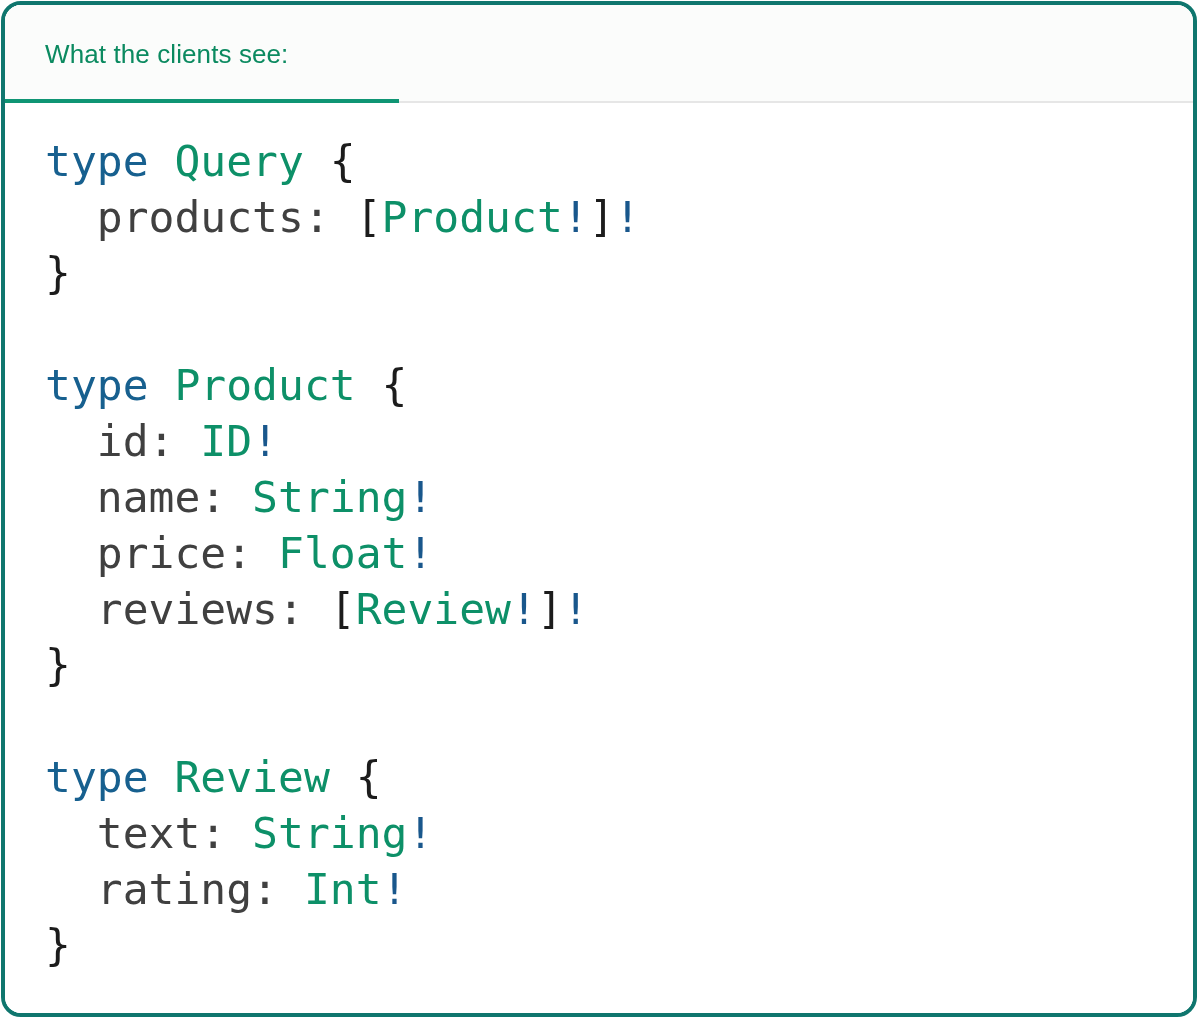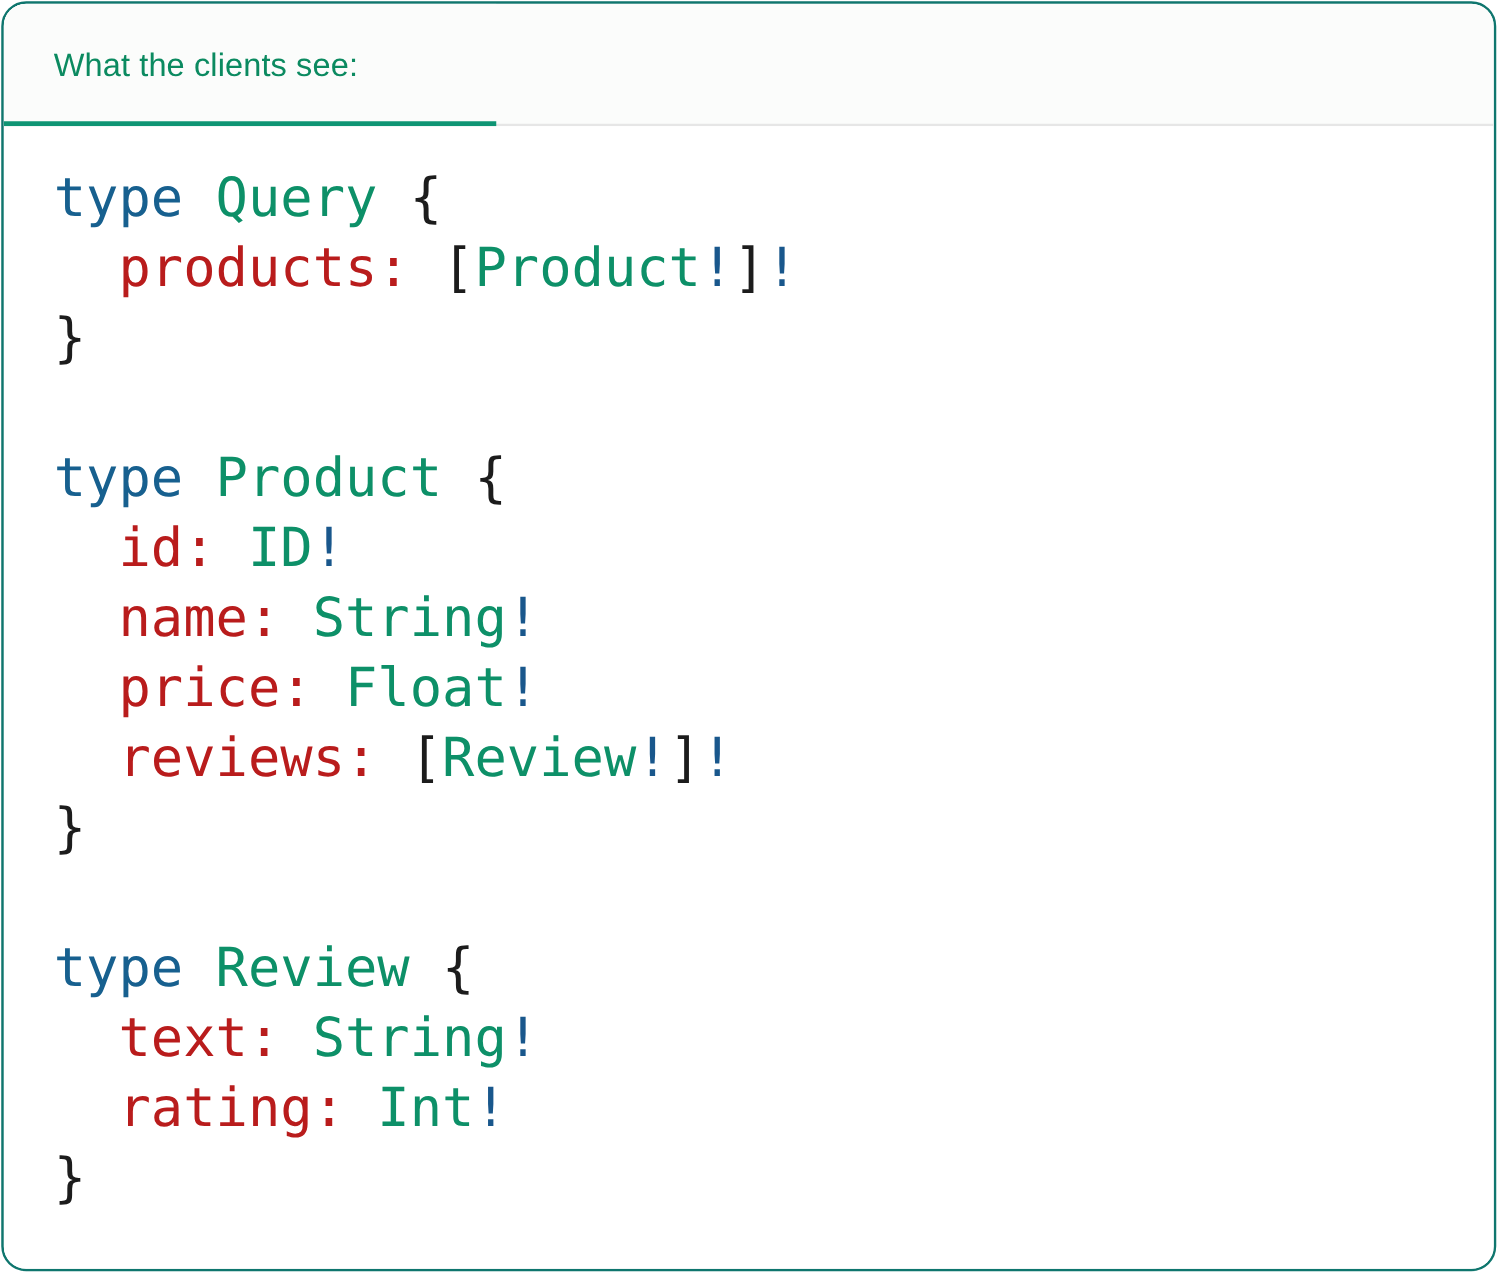--- a/index.html
+++ b/index.html
@@ -18,21 +18,21 @@
 
   
   .card {
     position: absolute;
     left: 1px;
     top: 1px;
     width: 1196px;
     height: 1016px;
     box-sizing: border-box;
     background: #ffffff;
-    border: 2px solid #0f766e;
+    border: 4px solid #0f766e;
     border-radius: 20px;
     overflow: hidden;
   }
 
   
   .tabstrip {
     position: relative;
     height: 98px;
     background: #fbfcfb;
     box-sizing: border-box;
@@ -94,21 +94,21 @@
   }
   .code-line {
     height: 56px;
     white-space: pre;
   }
   .code-line.blank { height: 56px; }
 
   
   .tok-kw    { color: #17608f; }   
   .tok-type  { color: #0d9068; }   
-  .tok-field { color: #b91c1c; }   
+  .tok-field { color: #404040; }   
   .tok-punct { color: #1c1c1c; }   
   .tok-bang  { color: #19578c; }   
 </style>
 </head>
 <body>
 
 <div class="card">
 
   <div class="tabstrip">
     <div class="tab">

